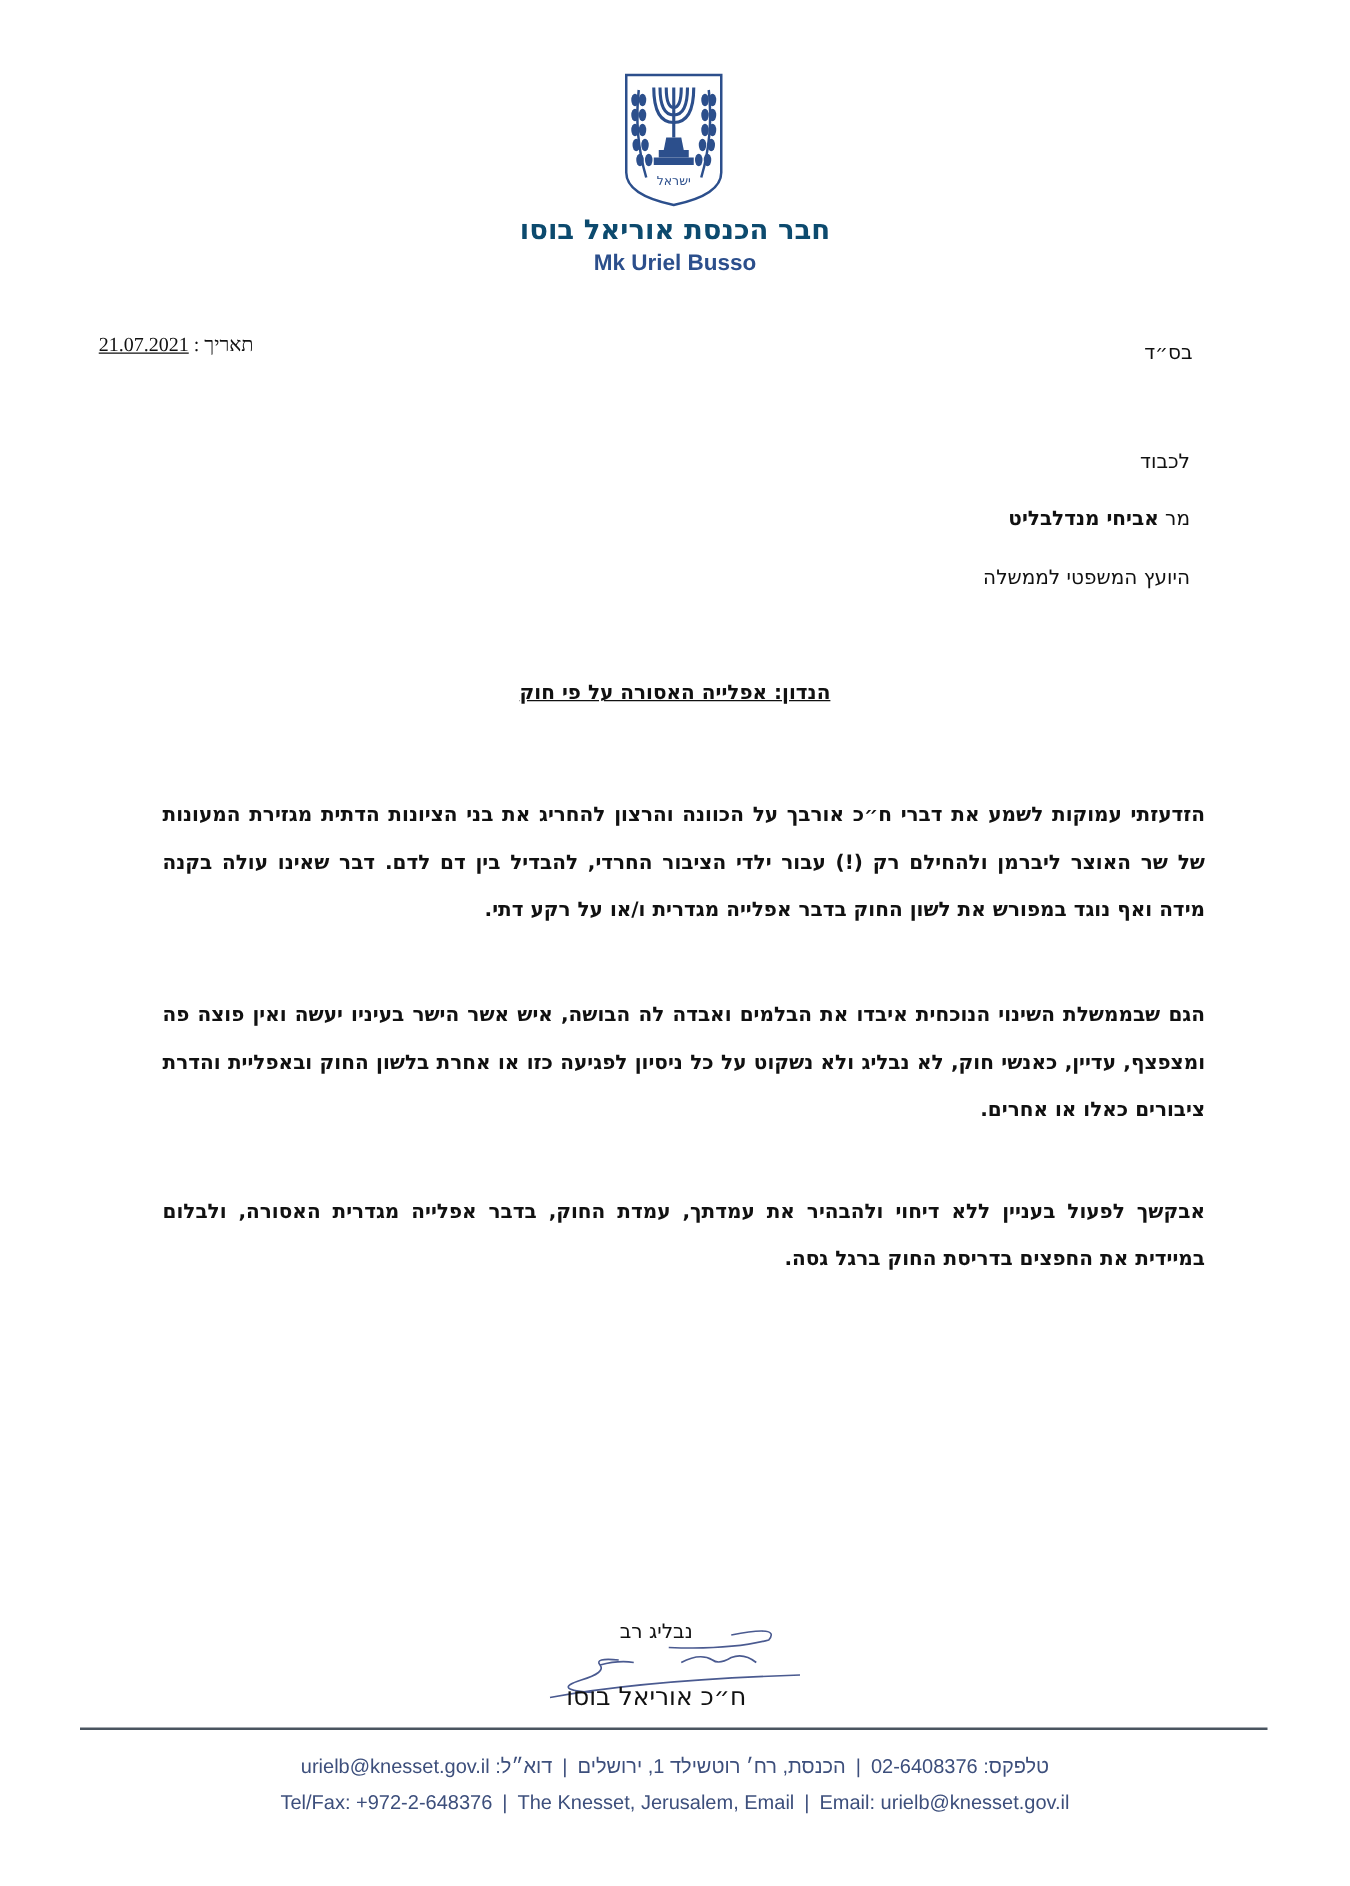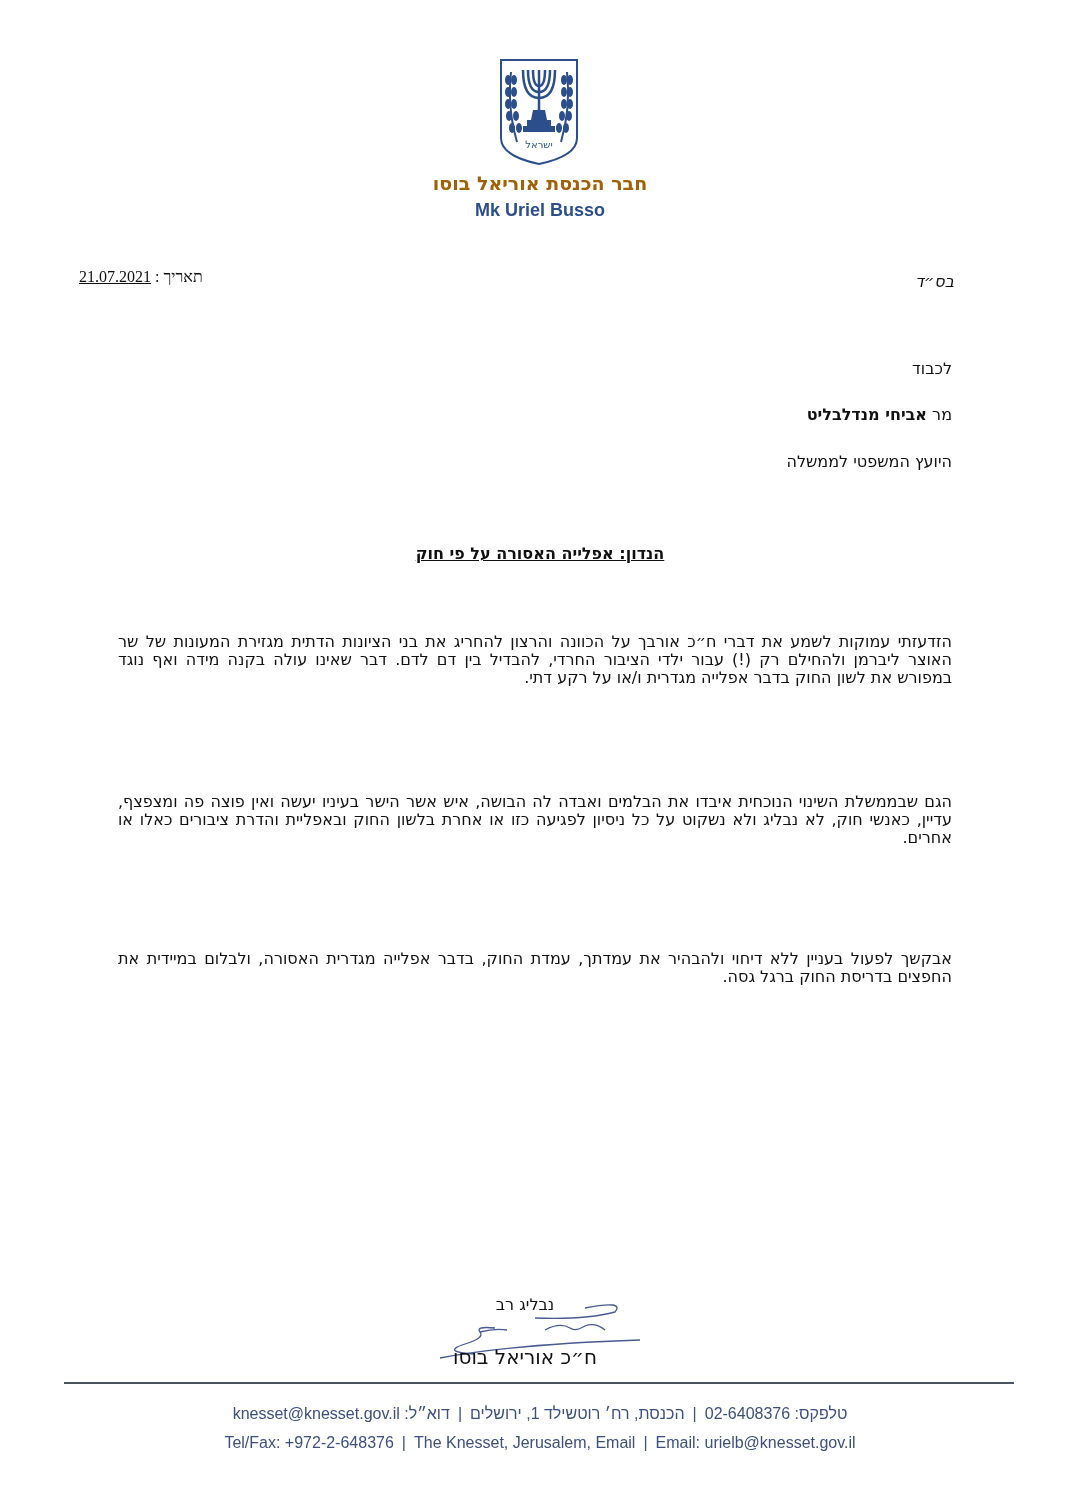--- a/index.html
+++ b/index.html
@@ -1,32 +1,32 @@
 <!DOCTYPE html>
 <html><head>
 <meta charset="utf-8">
 <style>
   html, body { margin: 0; padding: 0; background: #ffffff; }
   body { width: 1080px; height: 1509px; position: relative; overflow: hidden;
          font-family: "DejaVu Sans", "Liberation Sans", sans-serif; color: #111; }
   .abs { position: absolute; }
   .emblem { left: 499px; top: 58px; width: 80px; height: 108px; }
-  .hdr-he { left: 340px; width: 400px; top: 172px; text-align: center; font-size: 19px; font-weight: bold; color: #a16207; direction: rtl; }
+  .hdr-he { left: 340px; width: 400px; top: 172px; text-align: center; font-size: 22px; font-weight: bold; color: #0c4a6e; direction: rtl; }
   .hdr-en { left: 340px; width: 400px; top: 200px; text-align: center; font-size: 18px; font-weight: bold; color: #2c4f8c; font-family: "Liberation Sans", sans-serif; }
   .rtl { direction: rtl; text-align: right; }
-  .bsd { right: 126px; top: 272px; font-size: 16px; font-style: italic; }
+  .bsd { right: 126px; top: 272px; font-size: 16px; }
   .date { left: 79px; top: 268px; font-size: 16px; direction: rtl; font-family: "Liberation Serif", serif; }
   .date .d { text-decoration: underline; margin-top: 34px; }
   .line { right: 128px; font-size: 16px; }
   .l1 { top: 359px; }
   .l2 { top: 405px; }
   .l2 b { font-weight: bold; }
   .l3 { top: 452px; margin-left: 24px; }
   .subject { left: 380px; width: 320px; top: 544px; text-align: center; font-size: 16px; font-weight: bold; text-decoration: underline; direction: rtl; }
-  .para { left: 118px; width: 834px; font-size: 16px; line-height: 18px; direction: rtl; text-align: justify; text-align-last: right; }
+  .para { left: 130px; width: 834px; font-size: 16px; line-height: 38px; direction: rtl; text-align: justify; text-align-last: right; font-weight: bold; }
   .p1 { top: 633px; }
   .p2 { top: 793px; }
   .p3 { top: 950px; }
   .closing { left: 430px; width: 190px; top: 1295px; text-align: center; font-size: 16px; direction: rtl; }
   .sig-svg { left: 435px; top: 1300px; width: 220px; height: 60px; }
   .signer { left: 430px; width: 190px; top: 1345px; text-align: center; font-size: 20px; direction: rtl; }
   .footer-line { left: 64px; top: 1382px; width: 950px; height: 2px; background: #4a5560; }
   .foot1 { left: 140px; width: 800px; top: 1405px; text-align: center; font-size: 16px; color: #3d4f7c; direction: rtl; font-family: "Liberation Sans", sans-serif; }
   .foot2 { left: 140px; width: 800px; top: 1434px; text-align: center; font-size: 16px; color: #3d4f7c; font-family: "Liberation Sans", sans-serif; }
   .sep { margin: 0 8px; }
@@ -109,17 +109,17 @@
       <path d="M45 32 Q60 28 72 30"></path>
       <path d="M110 30 Q125 22 135 28 Q140 32 150 26 Q160 22 170 30"></path>
       <path d="M5 58 Q80 44 205 40"></path>
     </g>
   </svg>
 </div>
 <div class="abs signer">ח״כ אוריאל בוסו</div>
 
 <div class="abs footer-line"></div>
 <div class="abs foot1">
-  <span>טלפקס: 02-6408376</span><span class="sep">|</span><span>הכנסת, רח׳ רוטשילד 1, ירושלים</span><span class="sep">|</span><span>דוא״ל: knesset@knesset.gov.il</span>
+  <span>טלפקס: 02-6408376</span><span class="sep">|</span><span>הכנסת, רח׳ רוטשילד 1, ירושלים</span><span class="sep">|</span><span>דוא״ל: urielb@knesset.gov.il</span>
 </div>
 <div class="abs foot2">
   <span>Tel/Fax: +972-2-648376</span><span class="sep">|</span><span>The Knesset, Jerusalem, Email</span><span class="sep">|</span><span>Email: urielb@knesset.gov.il</span>
 </div>
 
 </body></html>

